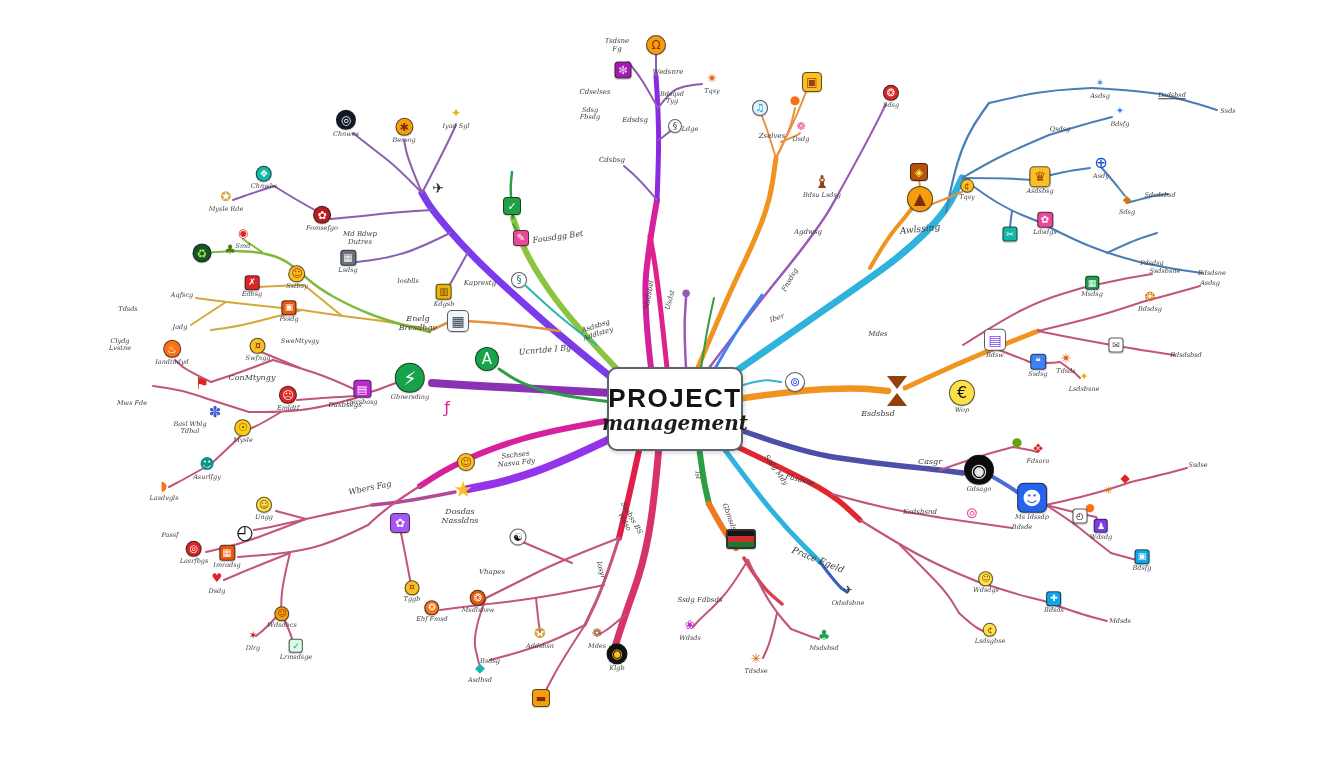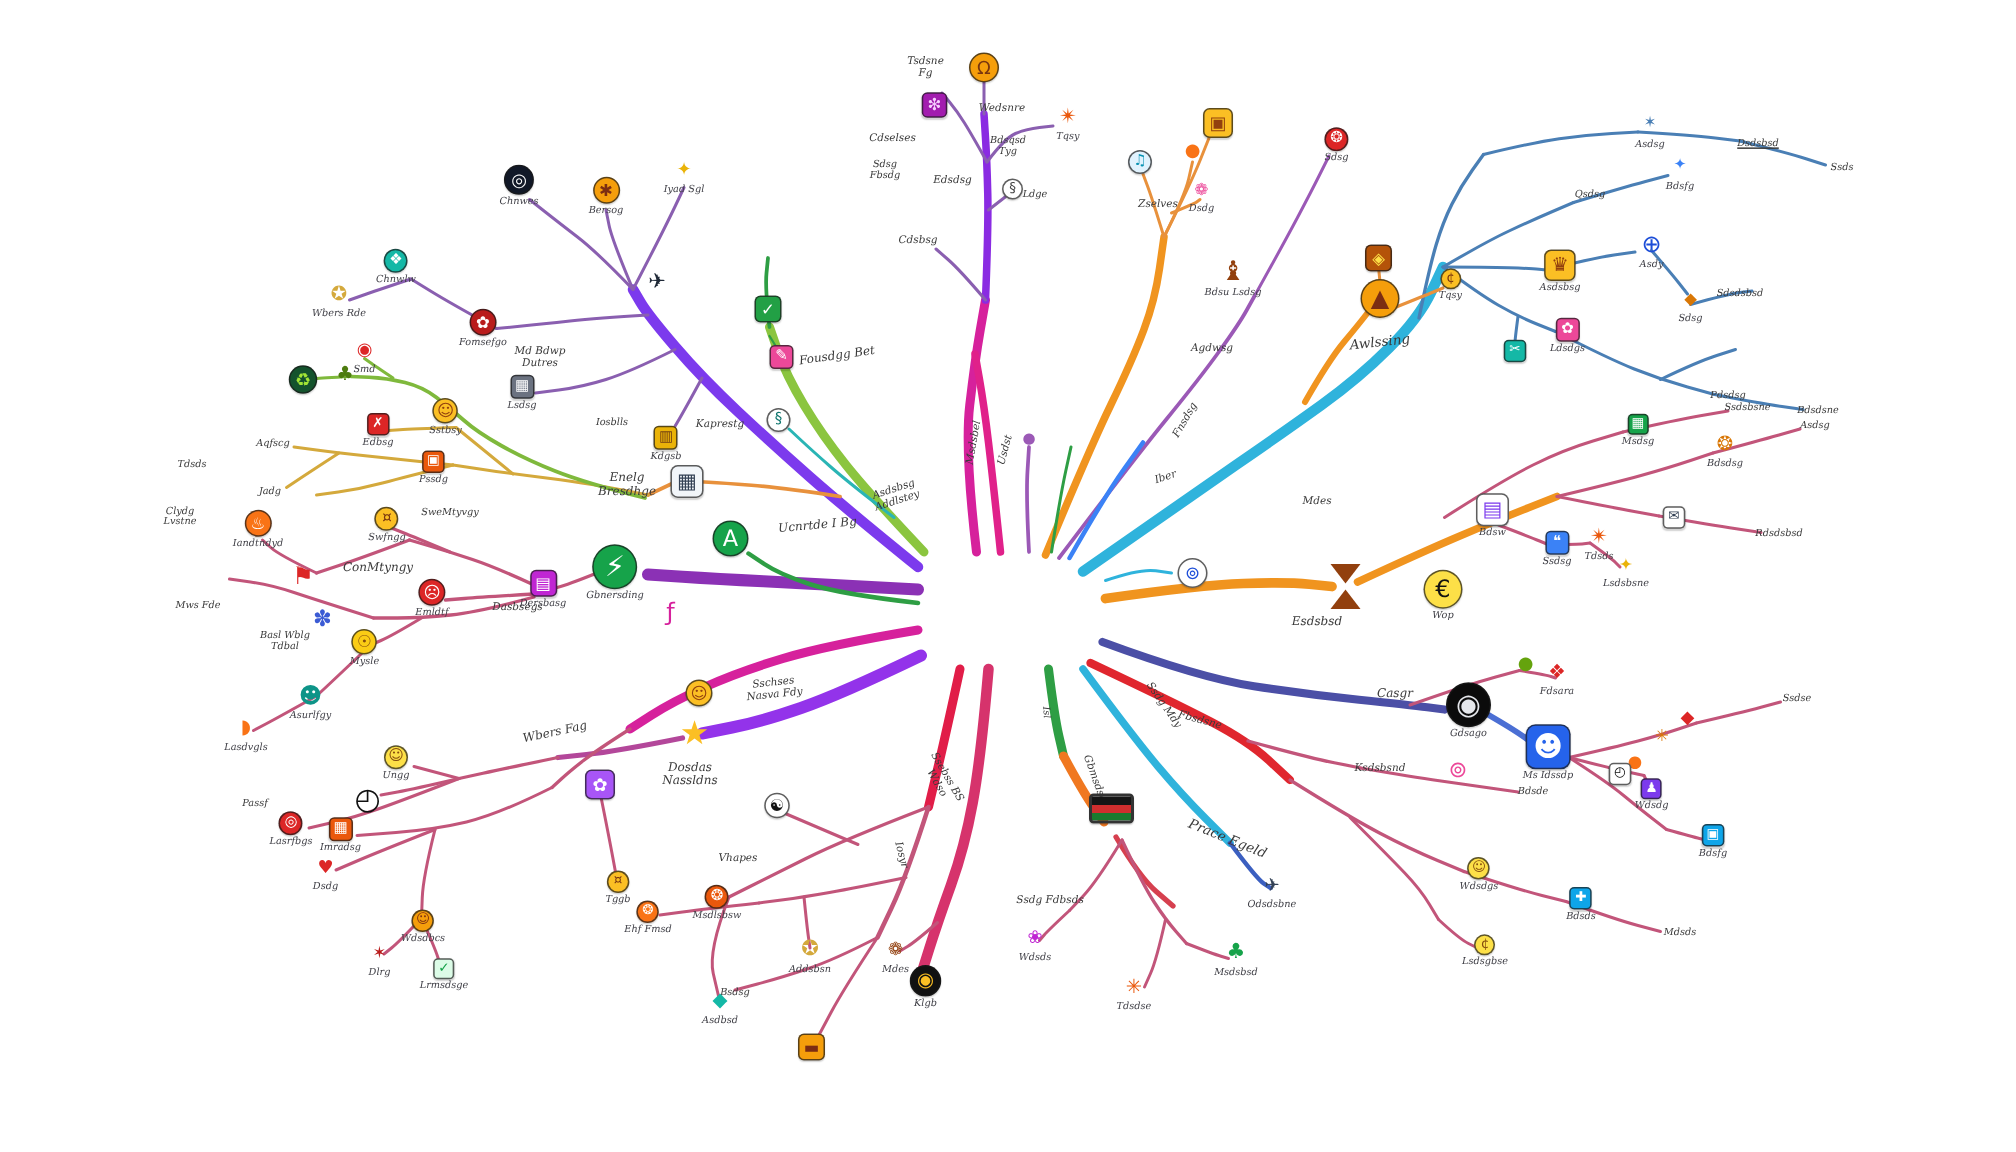--- a/index.html
+++ b/index.html
@@ -190,20 +190,24 @@
       <path d="M 781 142 Q 796 136 798 134.5 L 800 133" stroke="#e8913c" stroke-width="2" fill="none" stroke-linecap="round"></path>
       <path d="M 776 158 Q 794 122 800 107 L 806 92" stroke="#e8913c" stroke-width="2" fill="none" stroke-linecap="round"></path>
       <path d="M 658 108 Q 648 90 643 82 Q 638 74 633 68 L 628 62" stroke="#8a5fb0" stroke-width="2" fill="none" stroke-linecap="round"></path>
       <path d="M 656 76 Q 656 60 656 56 L 656 52" stroke="#8a5fb0" stroke-width="2" fill="none" stroke-linecap="round"></path>
       <path d="M 658 108 Q 670 92 677 89 Q 684 86 693 85 L 702 84" stroke="#8a5fb0" stroke-width="2" fill="none" stroke-linecap="round"></path>
       <path d="M 659 140 Q 668 133 670.5 131 L 673 129" stroke="#8a5fb0" stroke-width="2" fill="none" stroke-linecap="round"></path>
       <path d="M 657 200 Q 640 180 632 173 L 624 166" stroke="#8a5fb0" stroke-width="2" fill="none" stroke-linecap="round"></path>
       <path d="M 513 224 Q 518 232 519 234 L 520 236" stroke="#2e9e44" stroke-width="1.5" fill="none" stroke-linecap="round"></path>
     </svg>
 
+  <div class="center-box" id="center-box" style="left: 607px; top: 367px; width: 132px; height: 80px;">
+    <div class="center-title">PROJECT</div>
+    <div class="center-sub">management</div>
+  </div>
 <div class="flabel" style="left: 545px; top: 350px; font-size: 8px; transform: translate(-50%, -50%) rotate(-5deg);">Ucnrtde I Bg</div>
     <div class="flabel" style="left: 418px; top: 323px; font-size: 8px;">Enelg
 Bresdhge</div>
     <div class="flabel" style="left: 558px; top: 237px; font-size: 8px; transform: translate(-50%, -50%) rotate(-8deg);">Fousdgg Bet</div>
     <div class="flabel" style="left: 597px; top: 330px; font-size: 7px; transform: translate(-50%, -50%) rotate(-18deg);">Asdsbsg
 Addlstey</div>
     <div class="flabel" style="left: 370px; top: 488px; font-size: 8px; transform: translate(-50%, -50%) rotate(-12deg);">Wbers Fag</div>
     <div class="flabel" style="left: 460px; top: 516px; font-size: 8px;">Dosdas
 Nassldns</div>
     <div class="flabel" style="left: 516px; top: 459px; font-size: 7px; transform: translate(-50%, -50%) rotate(-6deg);">Sschses
@@ -284,21 +288,21 @@
     <div class="node" style="left: 322px; top: 219px;">
       <span class="chip c" style="width: 18px; height: 18px; background: rgb(185, 28, 28); color: rgb(255, 255, 255); font-size: 11px;">✿</span>
       <span class="nlabel">Fomsefgo</span>
     </div>
     <div class="node" style="left: 264px; top: 178px;">
       <span class="chip c" style="width: 16px; height: 16px; background: rgb(20, 184, 166); color: rgb(255, 255, 255); font-size: 10px;">❖</span>
       <span class="nlabel">Chnwlw</span>
     </div>
     <div class="node" style="left: 226px; top: 200px;">
       <span class="chip p" style="width: 18px; height: 18px; color: rgb(212, 169, 60); font-size: 13px;">✪</span>
-      <span class="nlabel">Wbers Rde</span>
+      <span class="nlabel">Mysle Rde</span>
     </div>
     <div class="node" style="left: 348px; top: 262px;">
       <span class="chip r" style="width: 16px; height: 16px; background: rgb(107, 114, 128); color: rgb(255, 255, 255); font-size: 10px;">▦</span>
       <span class="nlabel">Lsdsg</span>
     </div>
     <div class="node" style="left: 444px; top: 296px;">
       <span class="chip r" style="width: 16px; height: 16px; background: rgb(234, 179, 8); color: rgb(113, 63, 18); font-size: 10px;">▥</span>
       <span class="nlabel">Kdgsb</span>
     </div>
     <div class="node" style="left: 438px; top: 188px;">

